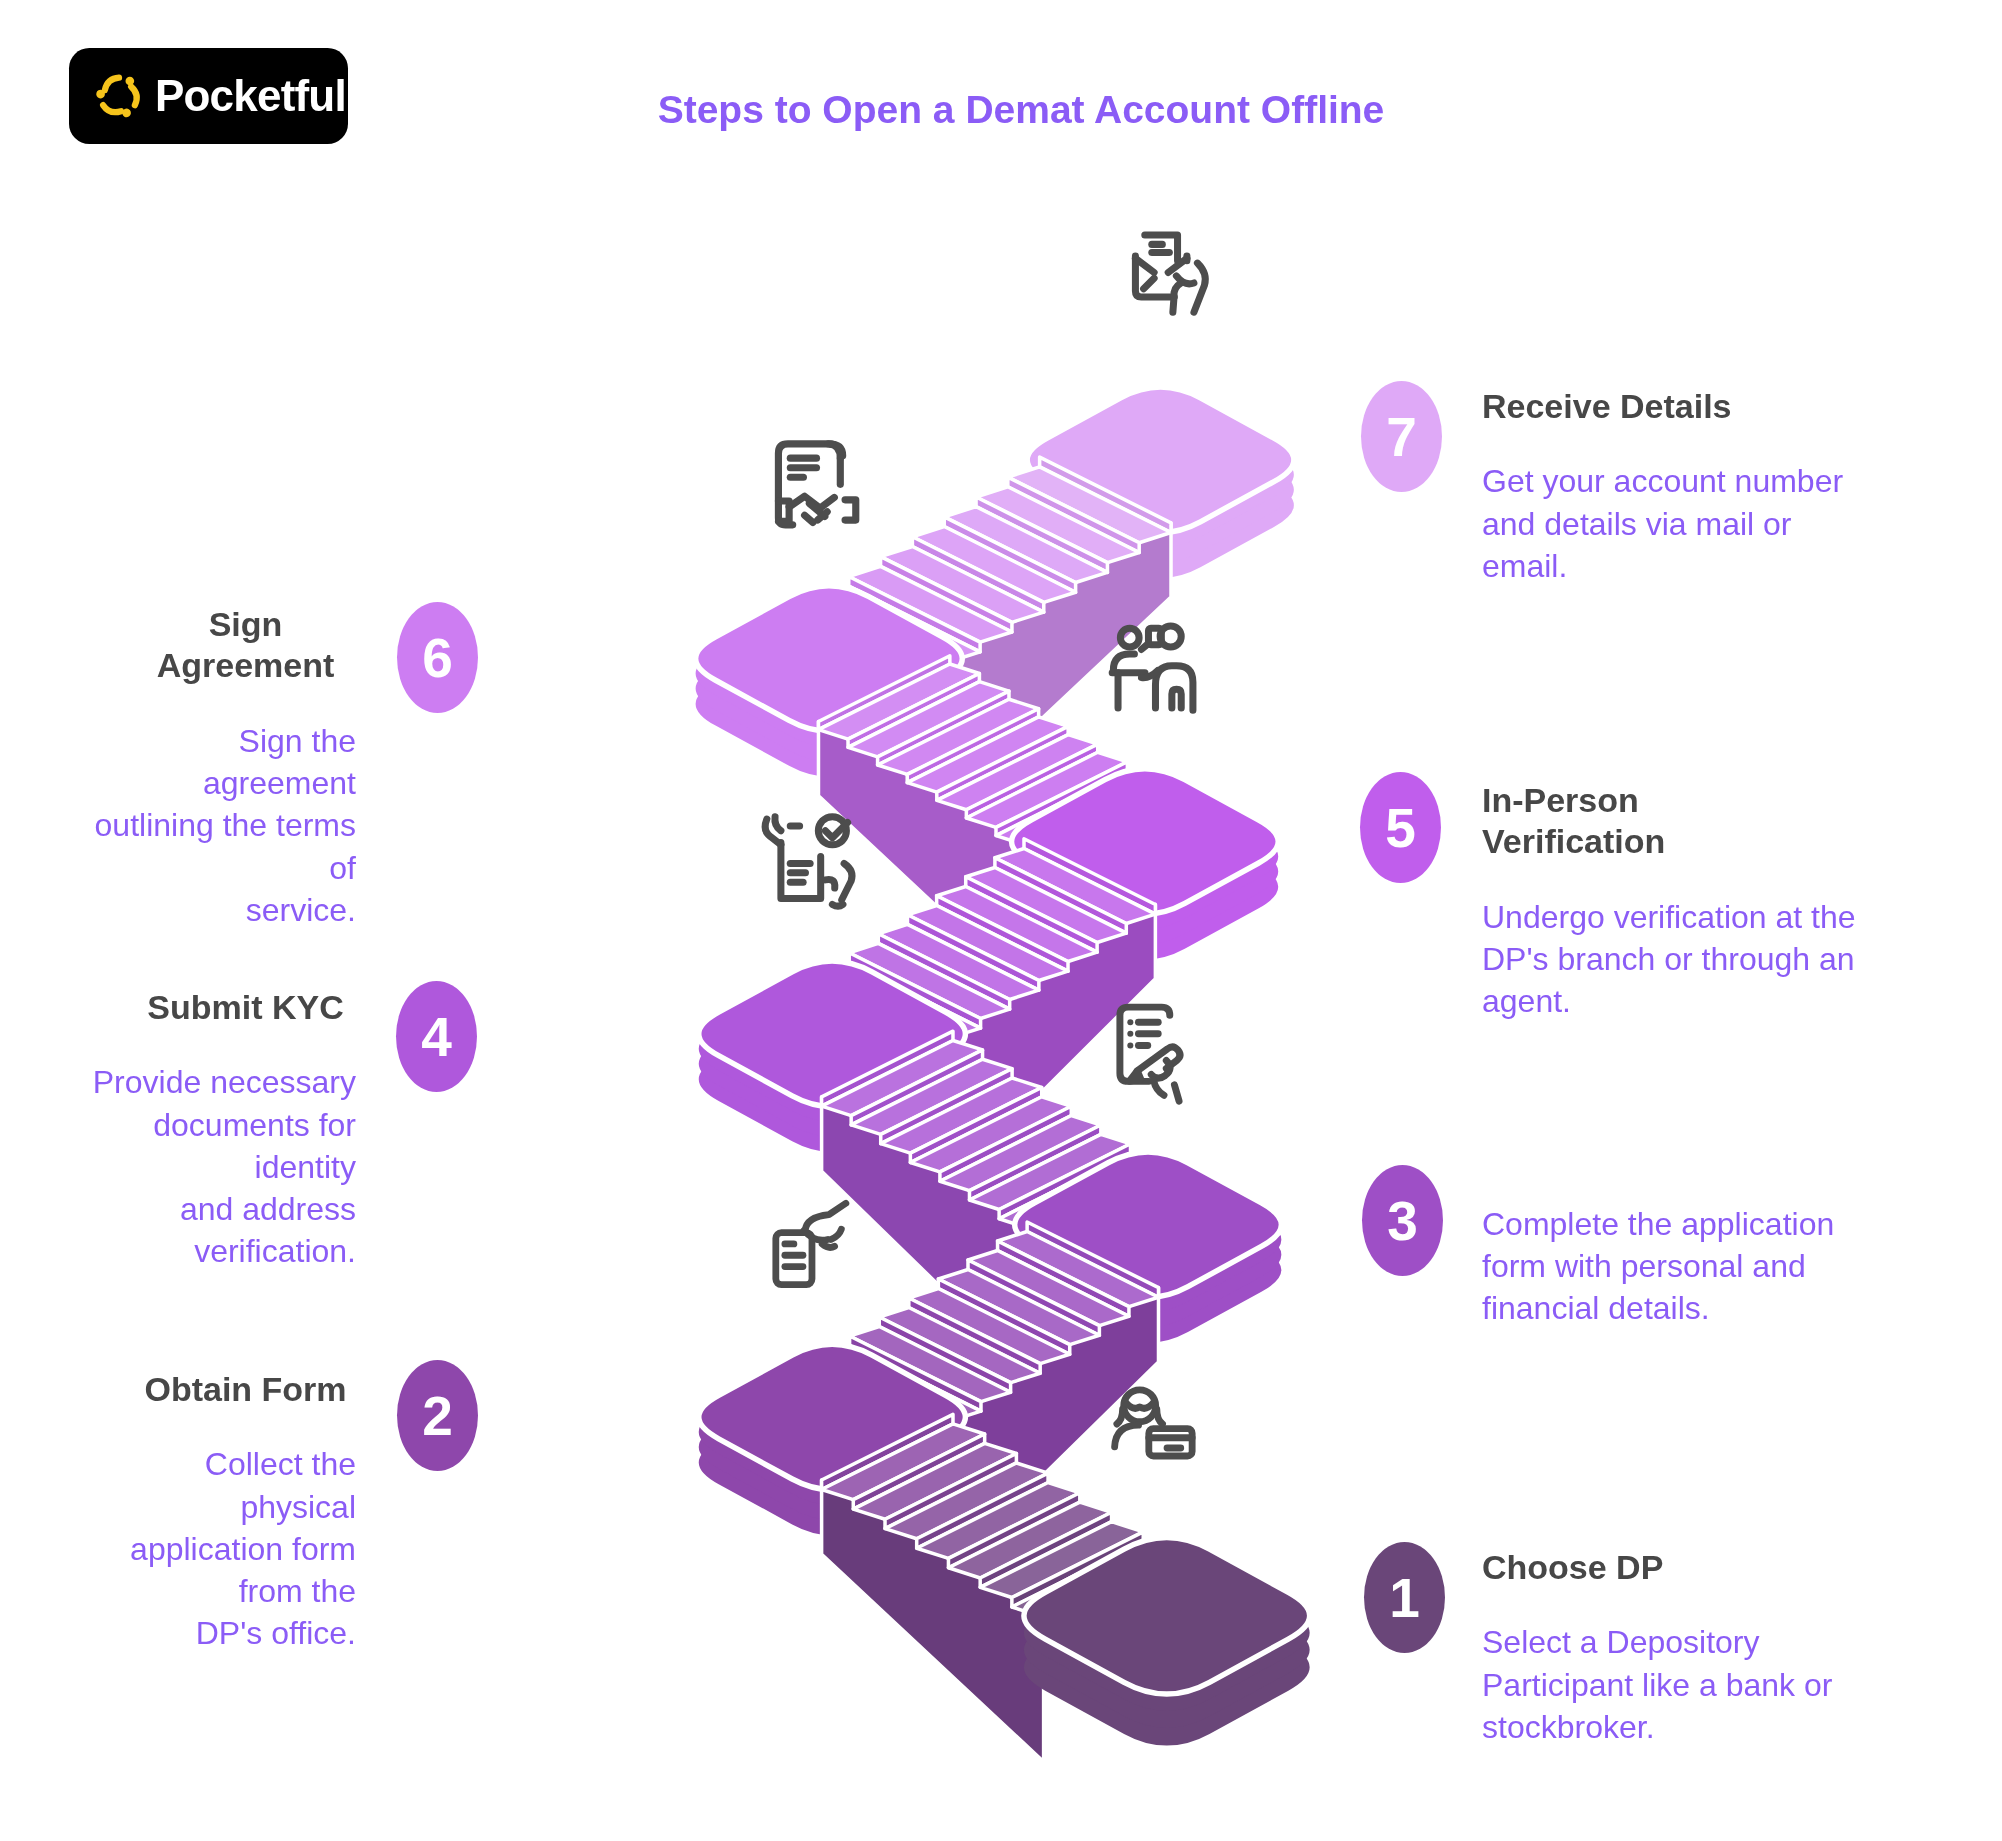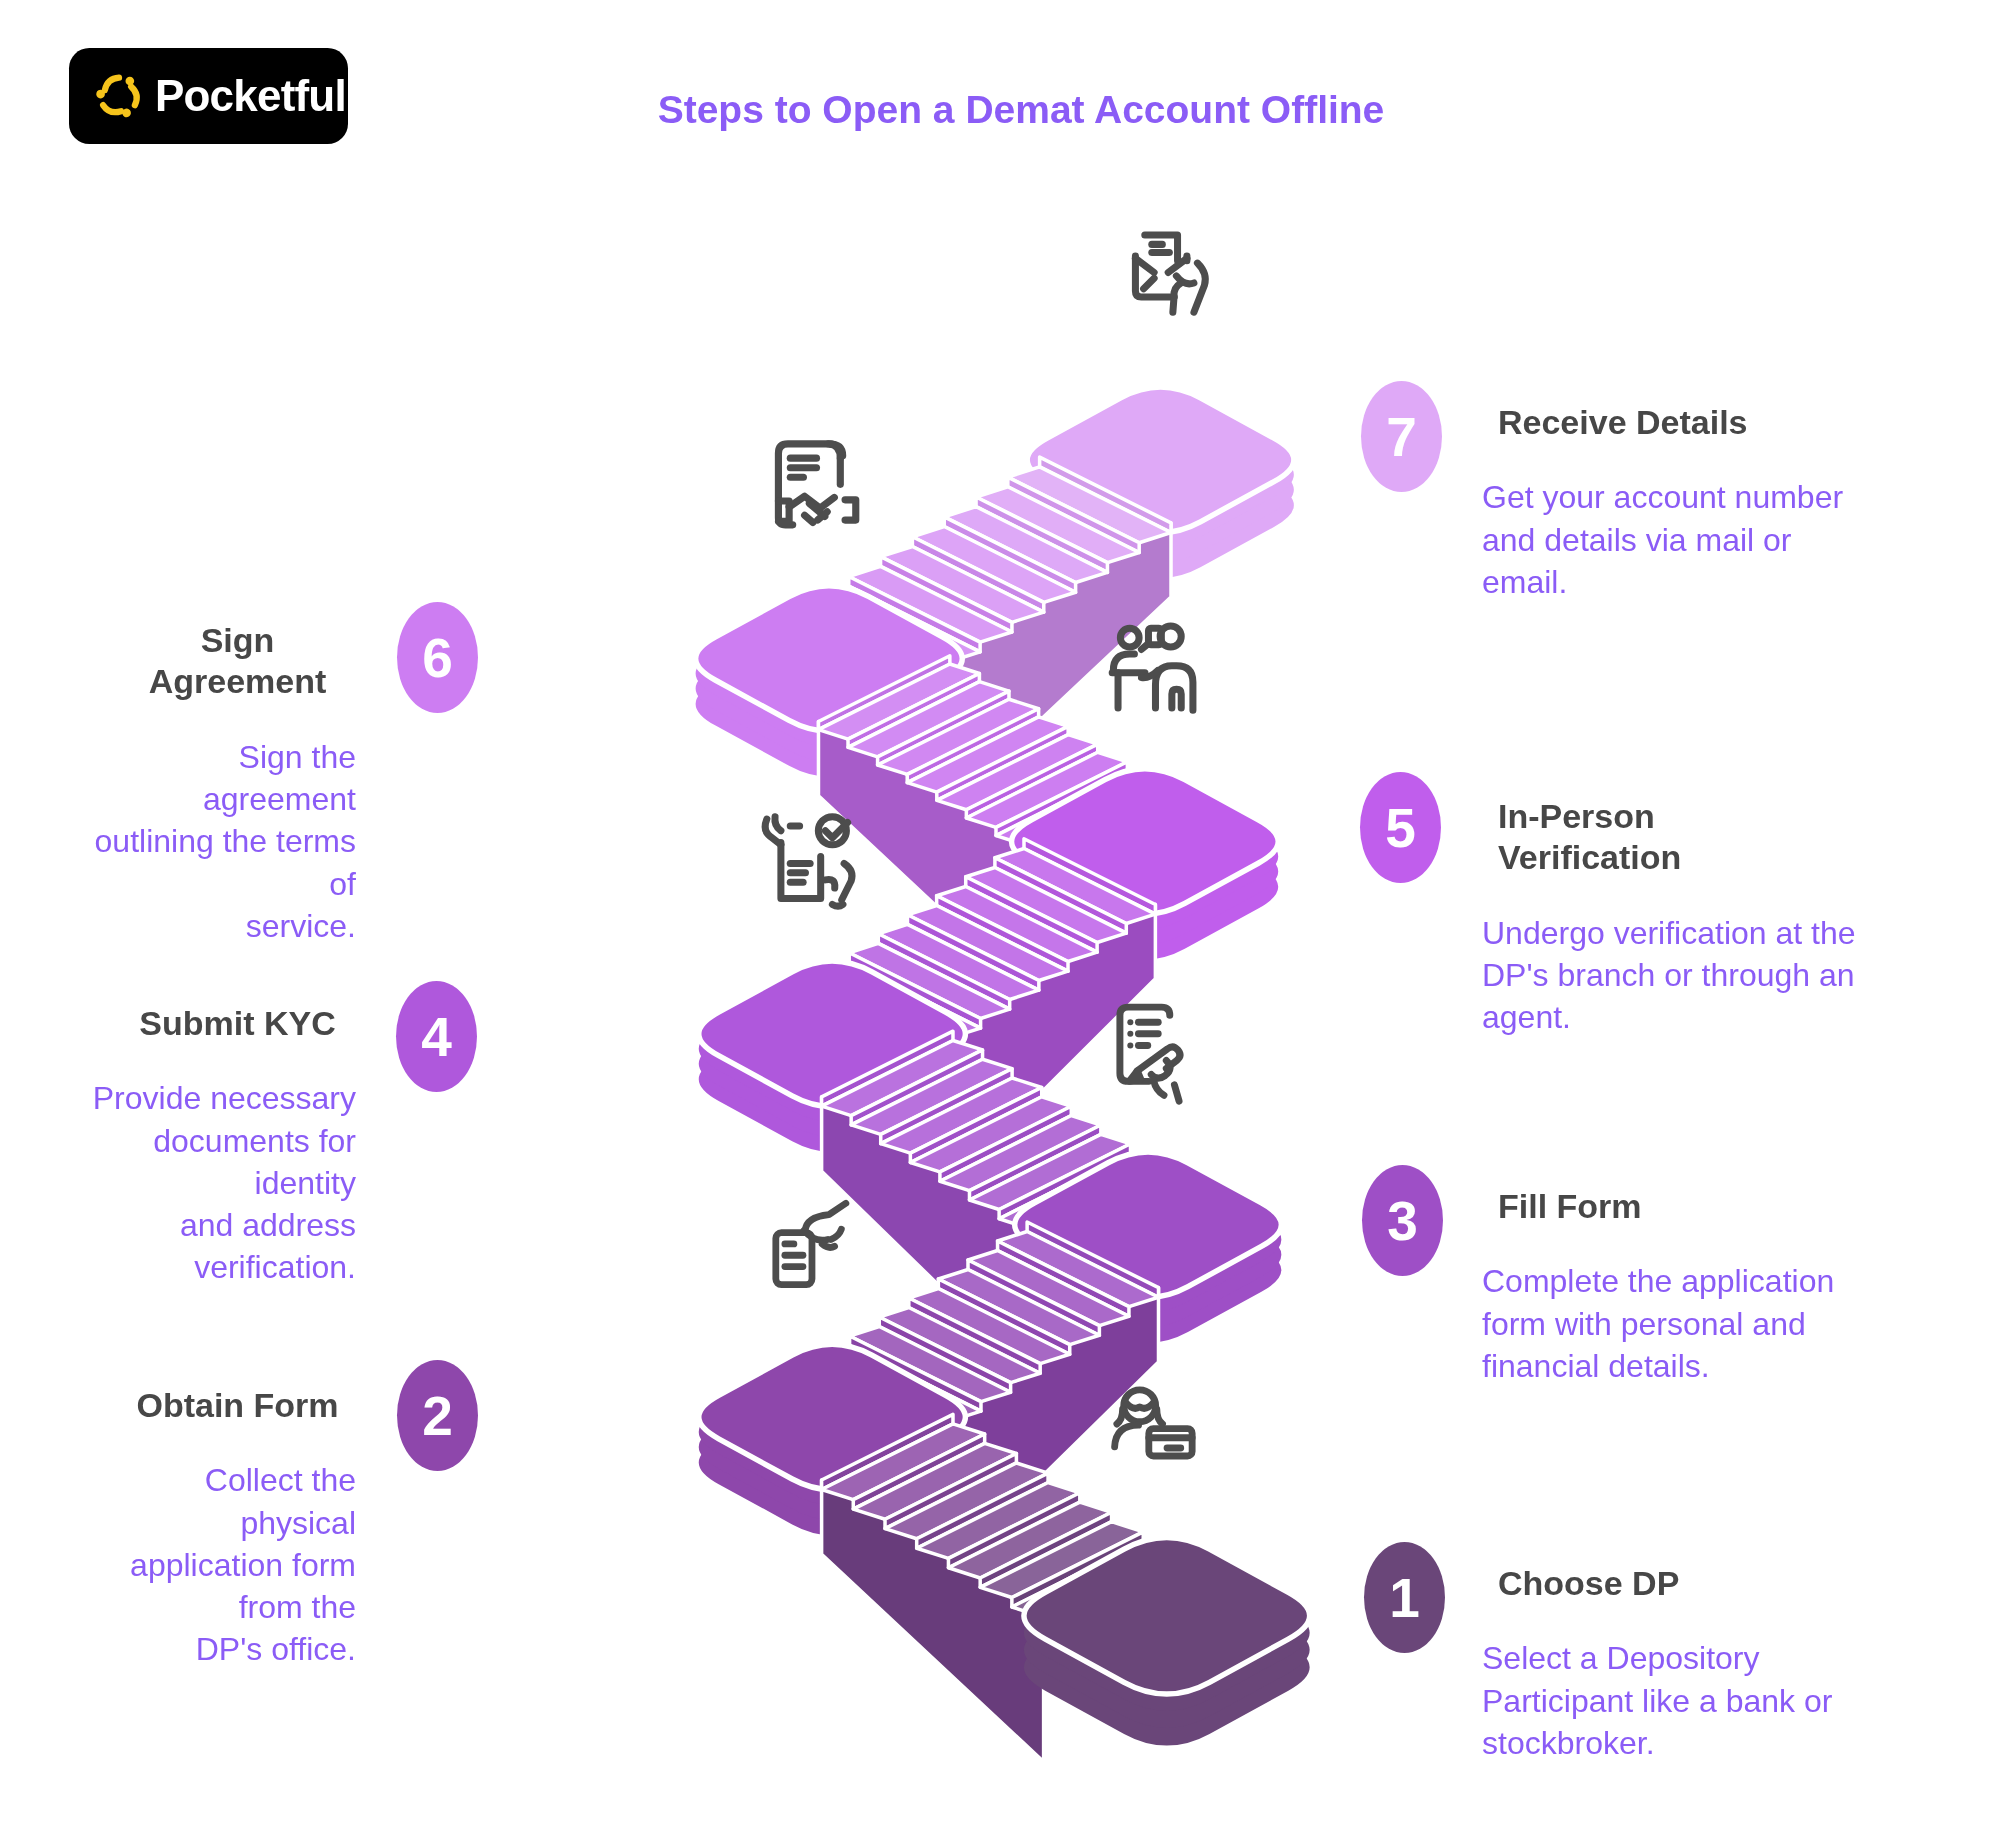--- a/index.html
+++ b/index.html
@@ -10,21 +10,21 @@
   #logo .logo-text{color:#ffffff;font-size:44px;font-weight:bold;letter-spacing:-0.8px;margin-left:11px;}
   #logo svg{margin-left:25px;}
   
   #page-title{left:587px;top:88px;width:868px;text-align:center;font-size:39px;font-weight:bold;color:#8b5cf6;}
   
   #scene-wrap{left:0;top:0;width:2002px;height:1841px;}
   
   .badge{width:81px;height:111px;border-radius:50%;display:flex;align-items:center;justify-content:center;color:#fff;font-size:55px;font-weight:bold;}
   
   .step-block{position:absolute;}
-  .step-title{font-size:34px;line-height:1.22;font-weight:bold;color:#474747;white-space:pre-line;margin:16px;}
+  .step-title{font-size:34px;line-height:1.22;font-weight:bold;color:#474747;white-space:pre-line;margin:0;}
   .step-desc{font-size:32px;line-height:1.32;color:#8b5cf6;white-space:pre-line;margin:33px 0 0 0;}
   .step-block.right{left:1482px;width:438px;text-align:left;}
   .step-block.left{left:92px;width:264px;}
   .step-block.left .step-title{text-align:center;margin-left:43px;}
   .step-block.left .step-desc{text-align:right;}
   
   .step-icon svg{display:block;width:100%;height:100%;}
   .ic{stroke:#4d4d4d;stroke-width:6;fill:none;stroke-linecap:round;stroke-linejoin:round;}
   .icf{fill:#4d4d4d;stroke:none;}
 </style>
@@ -228,21 +228,20 @@
 Participant like a bank or
 stockbroker.</p>
 </div>
 <div class="step-block left" style="top:1369px;">
   <h2 class="step-title">Obtain Form</h2>
   <p class="step-desc">Collect the physical
 application form from the
 DP's office.</p>
 </div>
 <div class="step-block right" style="top:1170px;">
-  <h2 class="step-title">Fill Form</h2>
   <p class="step-desc">Complete the application
 form with personal and
 financial details.</p>
 </div>
 <div class="step-block left" style="top:987px;">
   <h2 class="step-title">Submit KYC</h2>
   <p class="step-desc">Provide necessary
 documents for identity
 and address verification.</p>
 </div>

